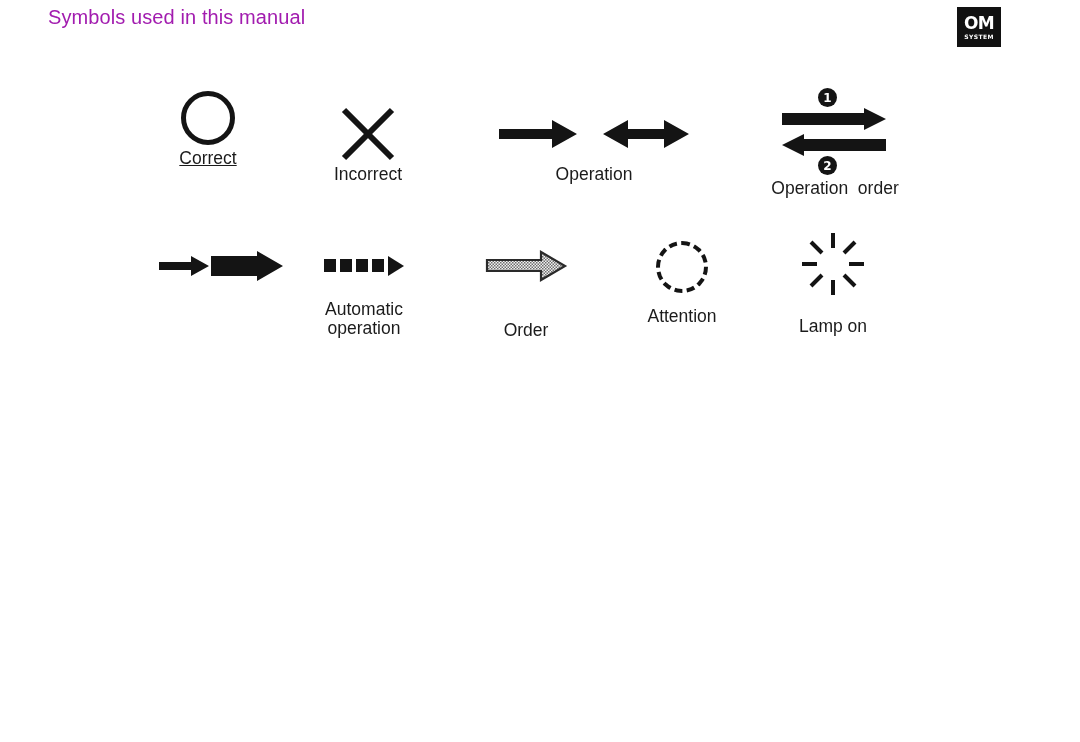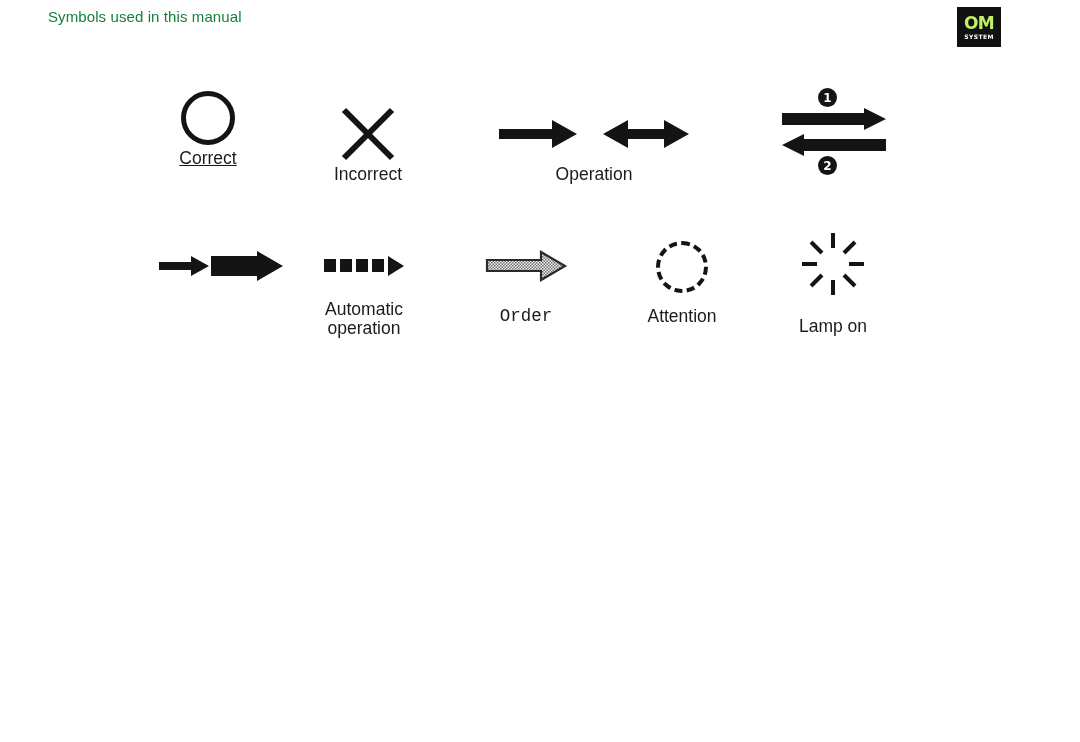--- a/index.html
+++ b/index.html
@@ -16,43 +16,43 @@
     position: relative;
     overflow: hidden;
     -webkit-font-smoothing: antialiased;
   }
 
   
   .page-title {
     position: absolute;
     left: 48px;
     top: 5px;
-    font-size: 15px;
+    font-size: 20px;
     line-height: 24px;
     letter-spacing: 0.1px;
-    color: #15803d;
+    color: #a21caf;
     white-space: nowrap;
   }
 
   .brand-logo {
     position: absolute;
     left: 957px;
     top: 7px;
     width: 44px;
     height: 40px;
     background: #111111;
     display: flex;
     flex-direction: column;
     align-items: center;
     justify-content: center;
     box-sizing: border-box;
     padding-top: 1px;
   }
   .brand-logo .brand-om {
-    color: #bef264;
+    color: #ffffff;
     font-size: 17px;
     font-weight: bold;
     letter-spacing: -0.8px;
     line-height: 17px;
     font-family: "DejaVu Sans", sans-serif;
   }
   .brand-logo .brand-system {
     color: #ffffff;
     font-size: 6px;
     font-weight: bold;
@@ -148,20 +148,21 @@
     <svg width="104" height="22" viewBox="0 0 104 22" style="position:absolute; left:42px; top:20px;">
       <path d="M0,5 L82,5 L82,0 L104,11 L82,22 L82,17 L0,17 Z" fill="#141414"></path>
     </svg>
 
     <svg width="104" height="22" viewBox="0 0 104 22" style="position:absolute; left:42px; top:46px;">
       <path d="M104,5 L22,5 L22,0 L0,11 L22,22 L22,17 L104,17 Z" fill="#141414"></path>
     </svg>
 
     <div style="position:absolute; left:78px; top:68px; width:19px; height:19px; border-radius:50%; background:#141414; color:#fff; font-size:12px; font-weight:bold; display:flex; align-items:center; justify-content:center; font-family:'DejaVu Sans', sans-serif;">2</div>
   </div>
+  <div class="caption" style="margin-top:14px;">Operation  order</div>
 </div>
 
 <div class="symbol" style="left:118px; top:248px; width:176px;">
   <div class="glyph" style="height:36px; display:flex; align-items:center; justify-content:center;">
     <svg width="154" height="30" viewBox="0 0 154 30">
       <path d="M30,11 L62,11 L62,5 L80,15 L62,25 L62,19 L30,19 Z" fill="#141414"></path>
       <path d="M82,5 L128,5 L128,0 L154,15 L128,30 L128,25 L82,25 Z" fill="#141414"></path>
     </svg>
   </div>
 </div>
@@ -186,21 +187,21 @@
       <defs>
         <pattern id="hatchpat" width="3" height="3" patternUnits="userSpaceOnUse">
           <rect width="3" height="3" fill="#f2f2f2"></rect>
           <rect width="1.5" height="1.5" fill="#6e6e6e"></rect>
           <rect x="1.5" y="1.5" width="1.5" height="1.5" fill="#6e6e6e"></rect>
         </pattern>
       </defs>
       <path d="M2,10 L56,10 L56,2 L80,16 L56,30 L56,21 L2,21 Z" fill="url(#hatchpat)" stroke="#2a2a2a" stroke-width="2.2" stroke-linejoin="miter"></path>
     </svg>
   </div>
-  <div class="caption" style="margin-top:22px;font-family:Liberation Mono, monospace;">Order</div>
+  <div class="caption" style="margin-top:36px;">Order</div>
 </div>
 
 <div class="symbol" style="left:628px; top:238px; width:108px;">
   <div class="glyph" style="height:58px; display:flex; align-items:center; justify-content:center;">
     <div class="sym-dashed-circle"></div>
   </div>
   <div class="caption" style="margin-top:10px;text-align:center;">Attention</div>
 </div>
 
 <div class="symbol" style="left:780px; top:232px; width:106px;">

